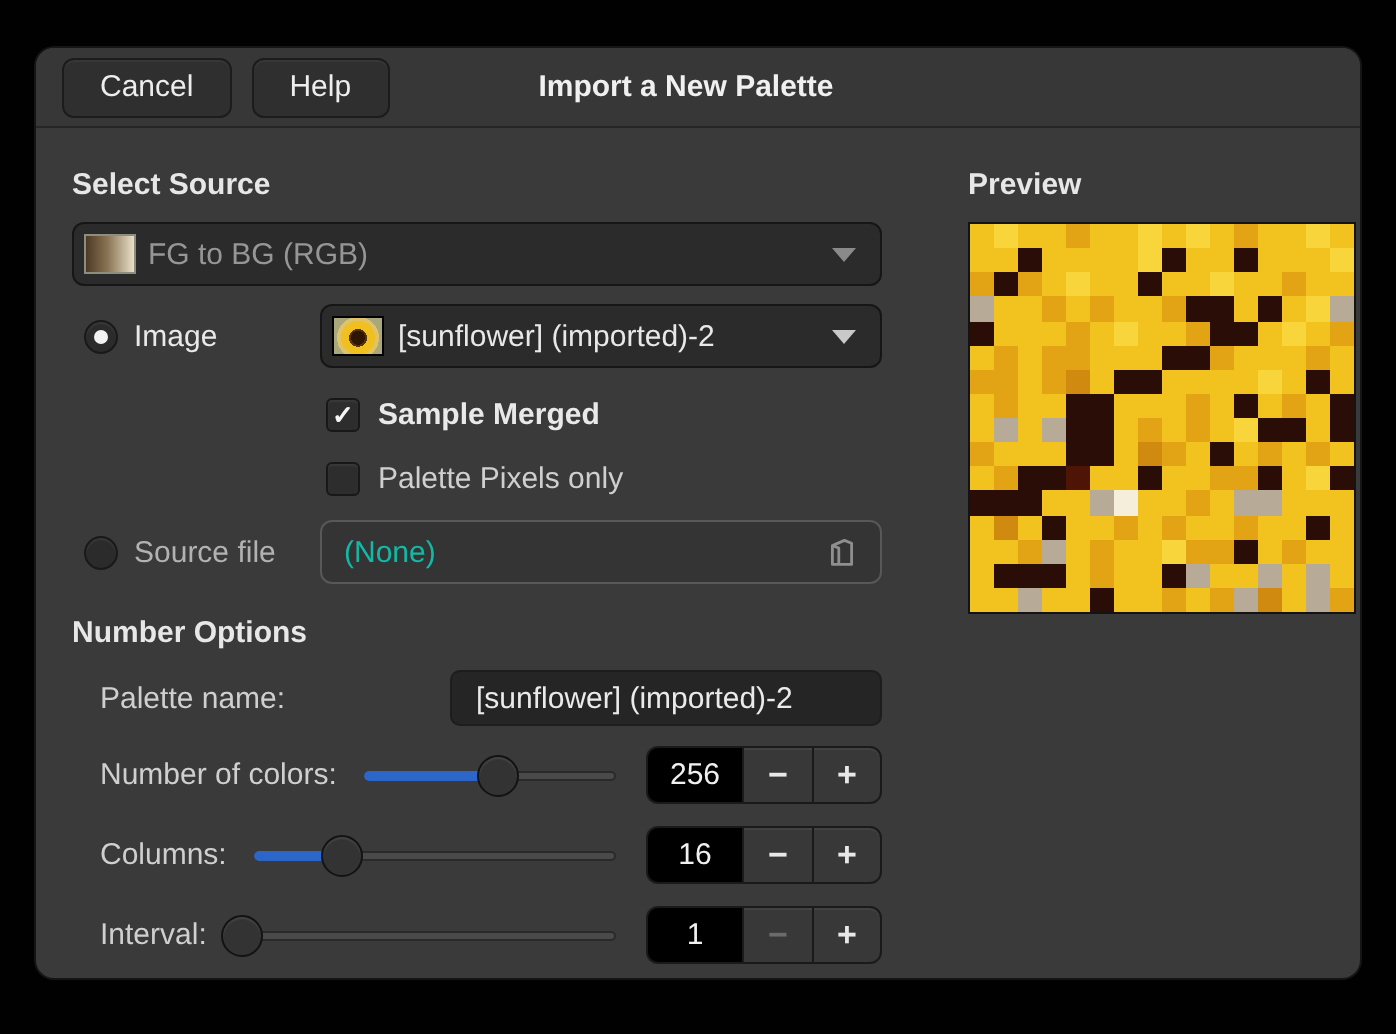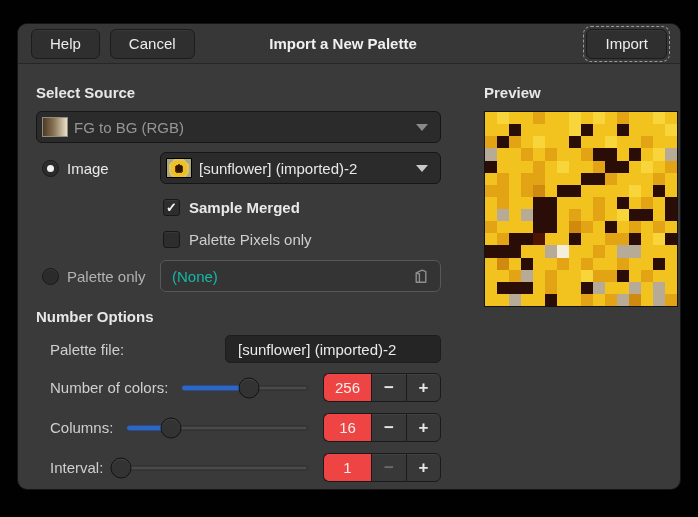--- a/index.html
+++ b/index.html
@@ -127,21 +127,21 @@
   }
   .handle {
     position:absolute; top:50%; width:21px; height:21px;
     background:#333333; border:1px solid #131313; border-radius:50%;
     transform:translate(-50%,-50%);
     box-shadow:inset 0 1px 1px rgba(255,255,255,.09);
     cursor:grab;
   }
   .spinbox { margin-left:auto; display:flex; width:118px; height:29px; flex:none; }
   .spin-val {
-    width:48px; flex:none; background:#ef4444; border:1px solid #1a1a1a;
+    width:48px; flex:none; background:#000000; border:1px solid #1a1a1a;
     border-right:none; border-radius:6px 0 0 6px; color:#f0f0f0;
     display:flex; align-items:center; justify-content:center; font-size:15px;
   }
   .spin-btn {
     width:35px; flex:none; background:#383838; border:1px solid #1a1a1a;
     color:#e8e8e8; font-size:17px; font-weight:bold;
     display:flex; align-items:center; justify-content:center; cursor:pointer;
     box-shadow:inset 0 1px 0 rgba(255,255,255,.05);
   }
   .spin-btn.minus { border-right:none; }
@@ -154,24 +154,23 @@
     width:194px; height:196px; border:1px solid #131313;
     display:grid; grid-template-columns:repeat(16,1fr); grid-template-rows:repeat(16,1fr);
   }
 </style>
 </head>
 <body>
 
 <div class="dialog">
 
   <div class="headerbar">
+    <button class="hbtn">Cancel</button>
     <button class="hbtn">Help</button>
-    <button class="hbtn">Cancel</button>
     <div class="title">Import a New Palette</div>
-    <button class="hbtn import-btn">Import</button>
   </div>
 
   <div class="content">
 
     <div class="col-left">
       <div class="col-left-inner">
 
         <div class="heading">Select Source</div>
 
         <div class="src-row">
@@ -204,37 +203,37 @@
         <div class="check-row">
           <span class="checkbox">
               <span class="mark">✓</span>
             </span>
           <span class="lbl">Palette Pixels only</span>
         </div>
 
         <div class="src-row palette-file-row">
           <div class="lead">
             <span class="radio"></span>
-            <span class="lbl dim">Palette only</span>
+            <span class="lbl dim">Source file</span>
           </div>
           <div class="file-btn">
             <span class="file-text">(None)</span>
             <span class="file-icon">
               <svg width="16" height="17" viewBox="0 0 16 17">
                 <path d="M3.2 4.8 L9.2 2.2 L12.8 3.6 L12.8 14.2 L3.2 14.2 Z" fill="none" stroke="#8f8f8f" stroke-width="1.4" stroke-linejoin="round"></path>
                 <path d="M3.2 4.8 L6.4 6 L6.4 14.2" fill="none" stroke="#8f8f8f" stroke-width="1.4" stroke-linejoin="round"></path>
               </svg>
             </span>
           </div>
         </div>
 
         <div class="heading h2">Number Options</div>
 
         <div class="name-row">
-          <span class="lbl">Palette file:</span>
+          <span class="lbl">Palette name:</span>
           <input class="entry" type="text" value="[sunflower] (imported)-2" style="">
         </div>
 
         <div class="spin-row">
           <span class="lbl">Number of colors:</span>
           <div class="slider">
             <span class="track"></span>
             <span class="fill" style="width: 53%;"></span>
             <span class="handle" style="left: 53%;"></span>
           </div>

